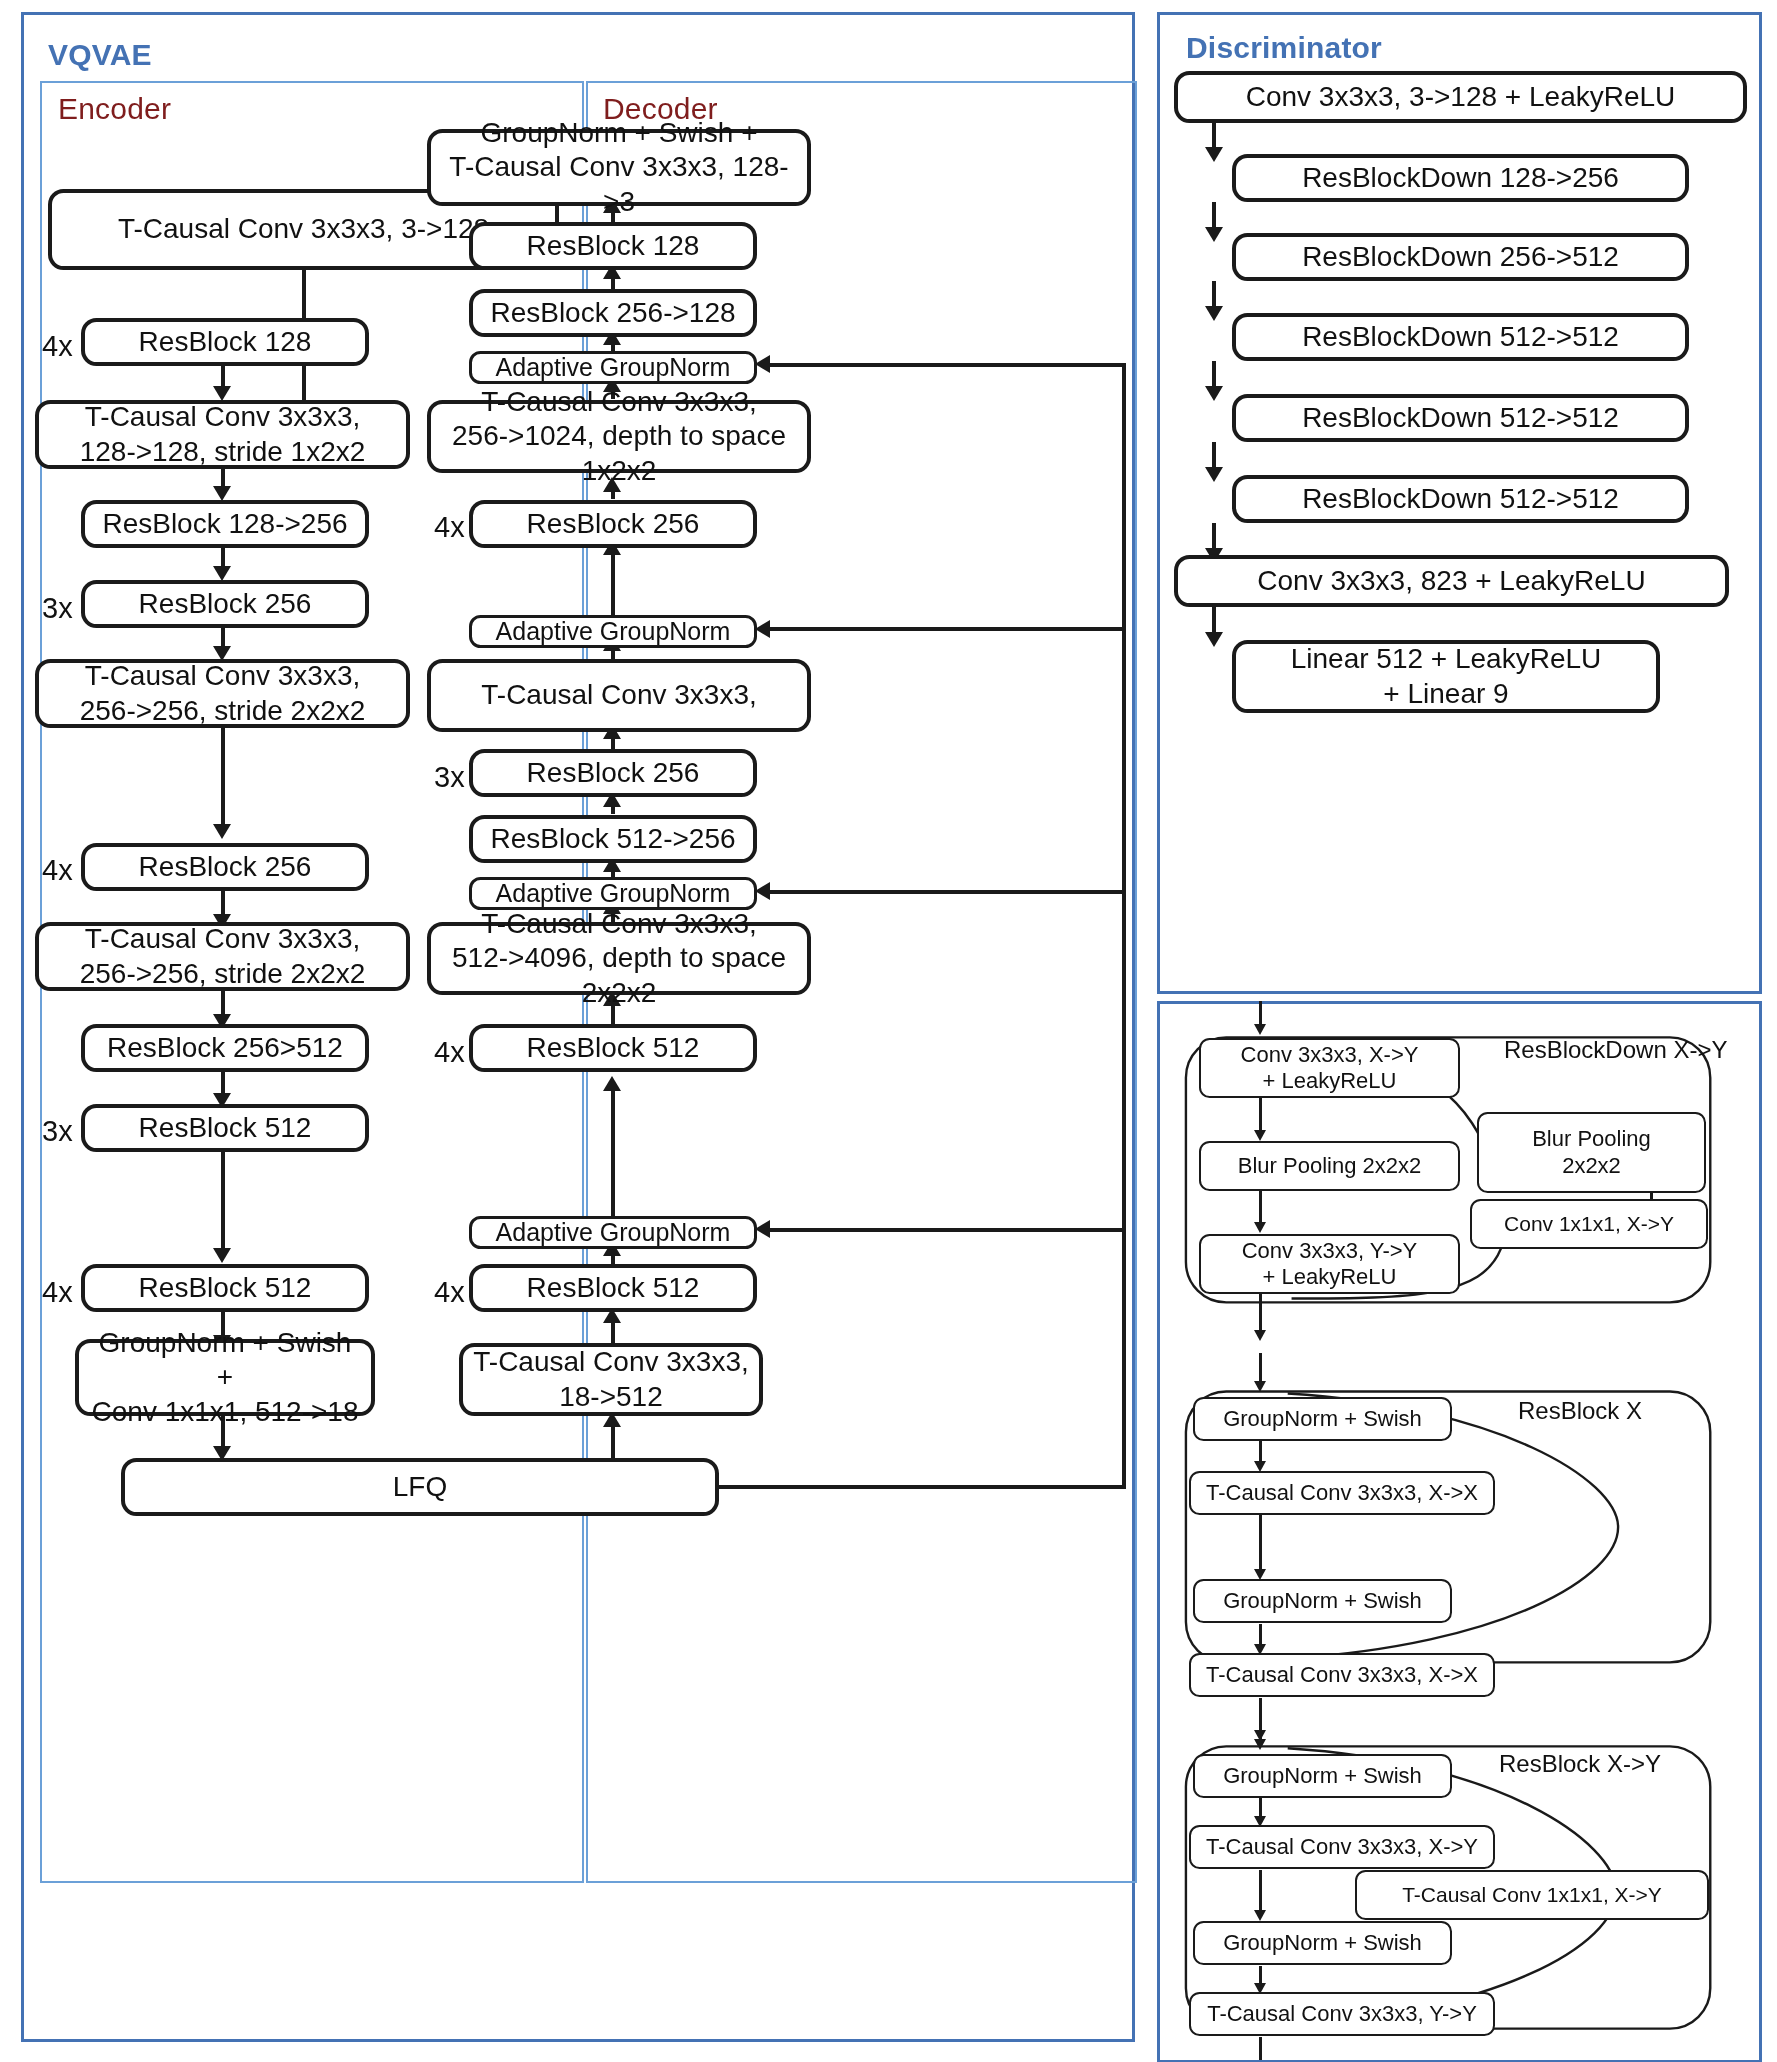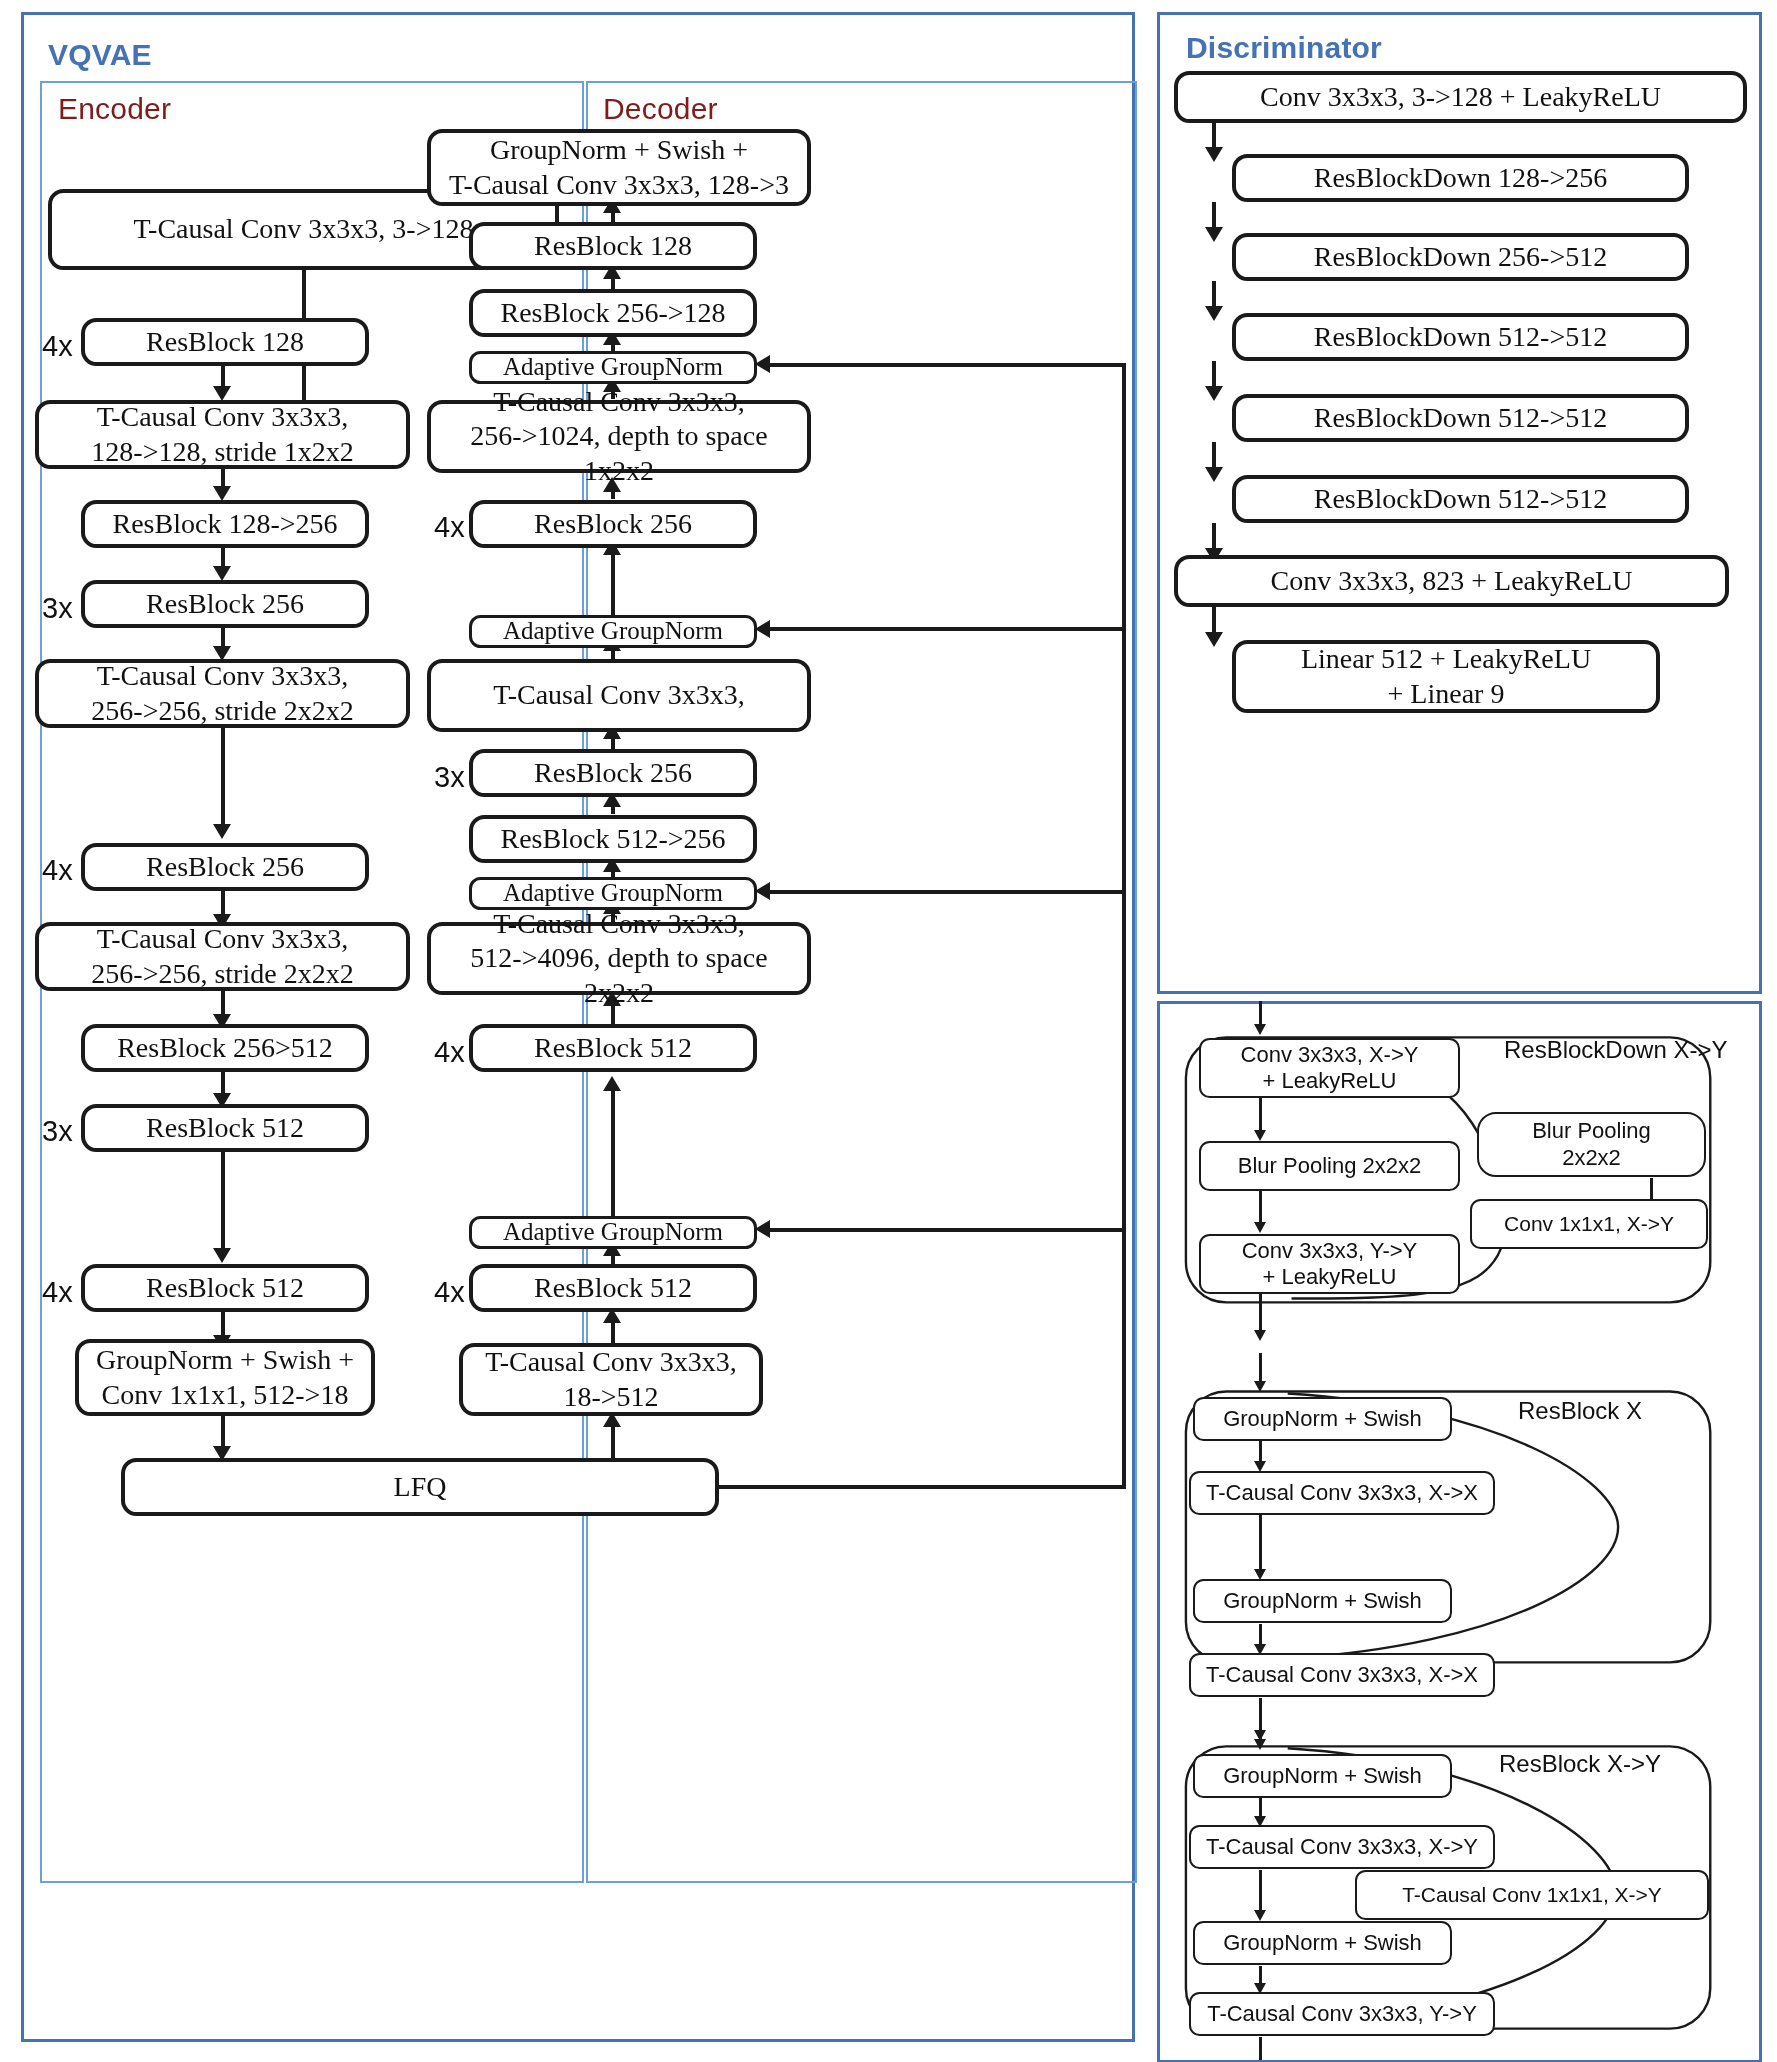--- a/index.html
+++ b/index.html
@@ -10,21 +10,21 @@
   .panel{position:absolute;box-sizing:border-box;}
   .panel-outer{border:3.8px solid #4472b4;}
   .panel-inner{border:2.9px solid #6ba0d8;}
   .panel-title{position:absolute;font-size:30px;line-height:1;letter-spacing:0.2px;white-space:nowrap;}
   .title-outer{color:#4472b4;font-weight:bold;}
   .title-inner{color:#7f1d1d;}
 
   
   .box{position:absolute;box-sizing:border-box;border:4.8px solid #1a1a1a;border-radius:15.4px;
        background:#fff;display:flex;align-items:center;justify-content:center;text-align:center;
-       font-size:28px;color:#111;line-height:1.22;padding:1.9px 7.7px;z-index:5;font-family:Liberation Serif, serif;}
+       font-size:28px;color:#111;line-height:1.22;padding:1.9px 7.7px;z-index:5;}
   .box.thin{border-width:3.8px;border-radius:11.5px;}
   .box .ln{display:block;}
 
   
   .sbox{position:absolute;box-sizing:border-box;border:2.9px solid #1a1a1a;border-radius:10.6px;
         background:#fff;display:flex;align-items:center;justify-content:center;text-align:center;
         font-size:22px;color:#111;line-height:1.2;padding:1px 4.8px;z-index:6;}
   .sbox.t2{font-size:21px;}
 
   
@@ -344,21 +344,21 @@
   <div class="vline t" style="left:1259px;top:1191px;height:37px;"></div>
   <div class="arrow-d s" style="left:1254px;top:1222px;"></div>
 
   <div class="sbox" style="left:1199px;top:1234px;width:261px;height:60px;flex-direction:column;">
     <span class="ln">Conv 3x3x3, Y-&gt;Y</span>
     <span class="ln">+ LeakyReLU</span>
   </div>
   <div class="vline t" style="left:1259px;top:1293px;height:42px;"></div>
   <div class="arrow-d s" style="left:1254px;top:1330px;"></div>
 
-  <div class="sbox" style="left:1477px;top:1112px;width:229px;height:65px;flex-direction:column;border-radius:19px;">
+  <div class="sbox" style="left:1477px;top:1112px;width:229px;height:81px;flex-direction:column;">
     <span class="ln">Blur Pooling</span>
     <span class="ln">2x2x2</span>
   </div>
   <div class="vline t" style="left:1650px;top:1178px;height:23px;"></div>
   <div class="sbox t2" style="left:1470px;top:1199px;width:238px;height:50px;">
     <span class="ln">Conv 1x1x1, X-&gt;Y</span>
   </div>
 
   <div class="resid" style="left:1184px;top:1374px;">
     <svg width="557" height="304" viewBox="0 0 580 316">

